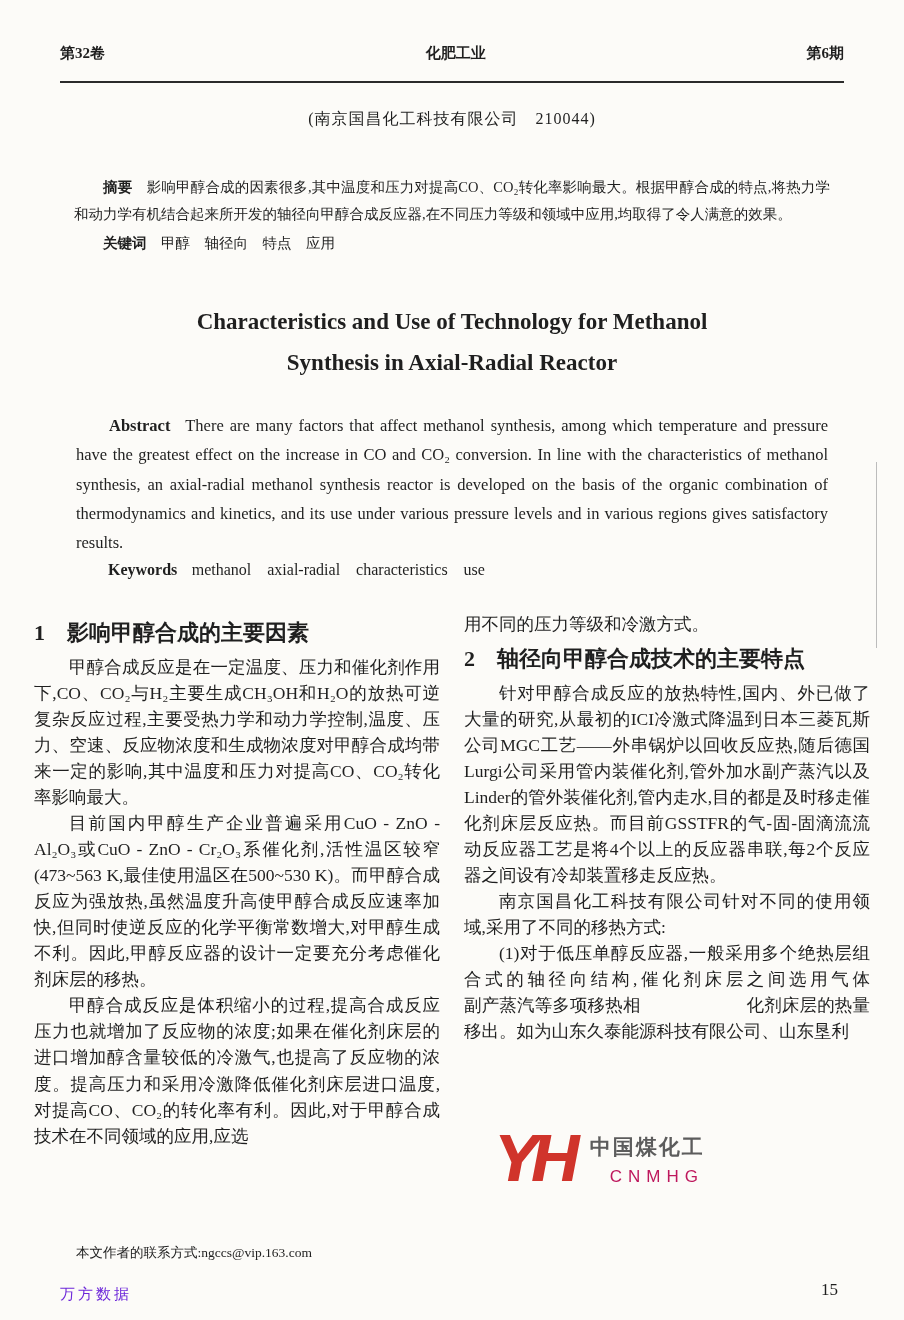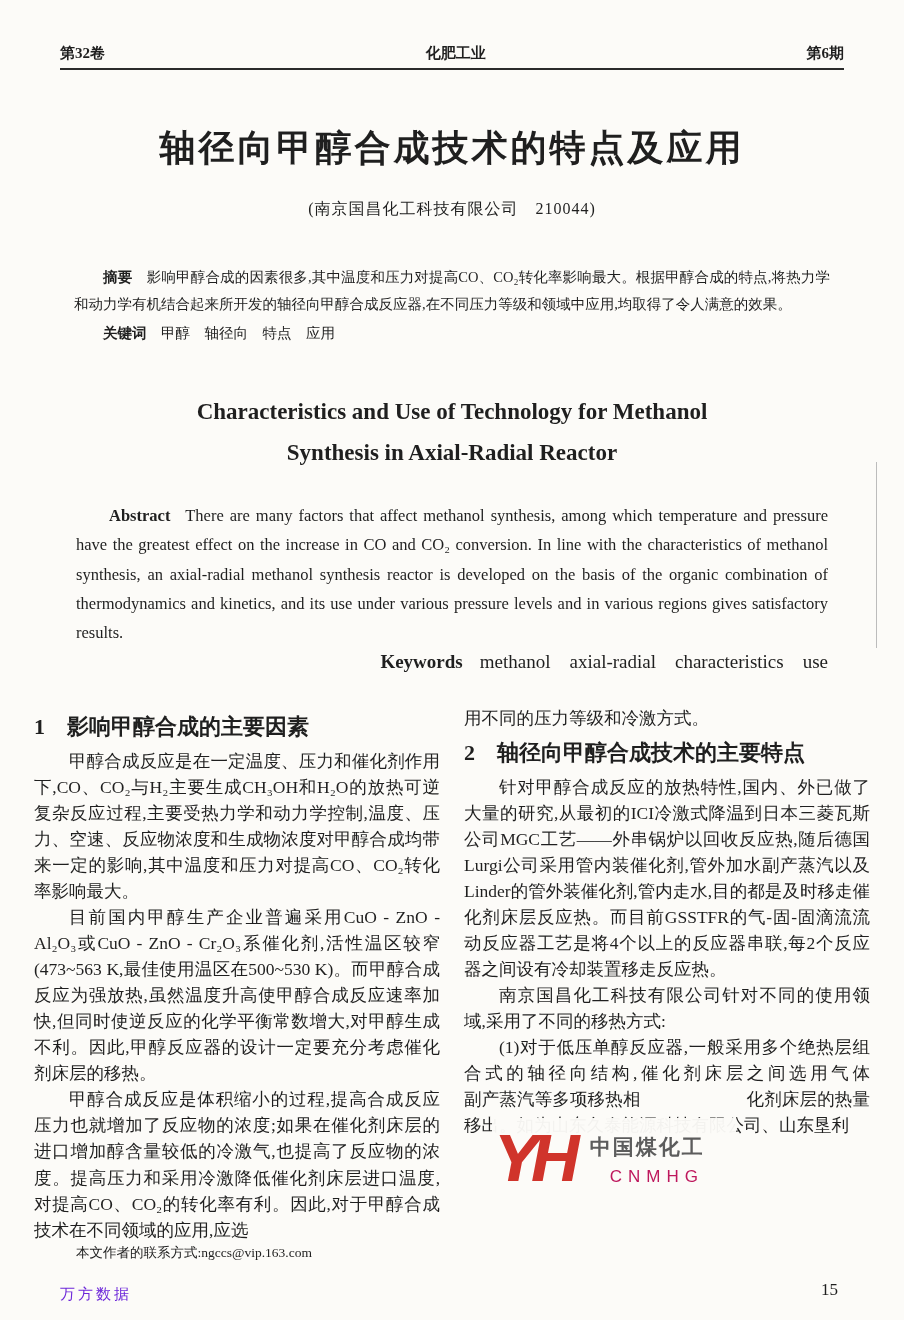--- a/index.html
+++ b/index.html
@@ -12,21 +12,21 @@
     color:#1f1f1f;
     overflow:hidden;
     box-sizing:border-box;
     padding-top:44px;
   }
   
   .journal-header {
     margin:0 60px;
     display:flex; justify-content:space-between; align-items:flex-end;
     font-size:15px; font-weight:bold;
-    padding-bottom:5px;
+    padding-bottom:18px;
     border-bottom:2px solid #2b2b2b;
   }
   
   .title-cn {
     margin-top:54px;
     text-align:center;
     font-size:36px; font-weight:bold;
     letter-spacing:3px;
   }
   .affiliation {
@@ -56,24 +56,23 @@
   .abstract-en {
     margin:28px 76px 0;
     font-size:16.5px;
     line-height:1.78;
     text-align:justify;
     text-indent:2em;
   }
   .abstract-en b { margin-right:0.9em; }
   .keywords-en {
     margin:3px 76px 0;
-    font-size:19px;
+    font-size:16px;
     text-indent:2em;
     white-space:pre-wrap;
-    text-align:right;
   }
   .keywords-en b { margin-right:0.9em; }
   
   .columns {
     margin:32px 34px 0;
     display:flex; gap:24px;
     font-size:17.5px;
     line-height:1.49;
     text-align:justify;
   }
@@ -130,21 +129,20 @@
 <body>
 
 <div class="page">
 
   <div class="journal-header">
     <span>第32卷</span>
     <span>化肥工业</span>
     <span>第6期</span>
   </div>
 
-  <div class="title-cn">轴径向甲醇合成技术的特点及应用</div>
 
   <div class="affiliation">(南京国昌化工科技有限公司　210044)</div>
 
   <div class="abstract-cn-block">
     <p><b>摘要</b><span>影响甲醇合成的因素很多,其中温度和压力对提高CO、CO₂转化率影响最大。根据甲醇合成的特点,将热力学和动力学有机结合起来所开发的轴径向甲醇合成反应器,在不同压力等级和领域中应用,均取得了令人满意的效果。</span></p>
     <p class="kw-cn"><b>关键词</b><span>甲醇　轴径向　特点　应用</span></p>
   </div>
 
   <div class="title-en">
     <div>Characteristics and Use of Technology for Methanol</div>

